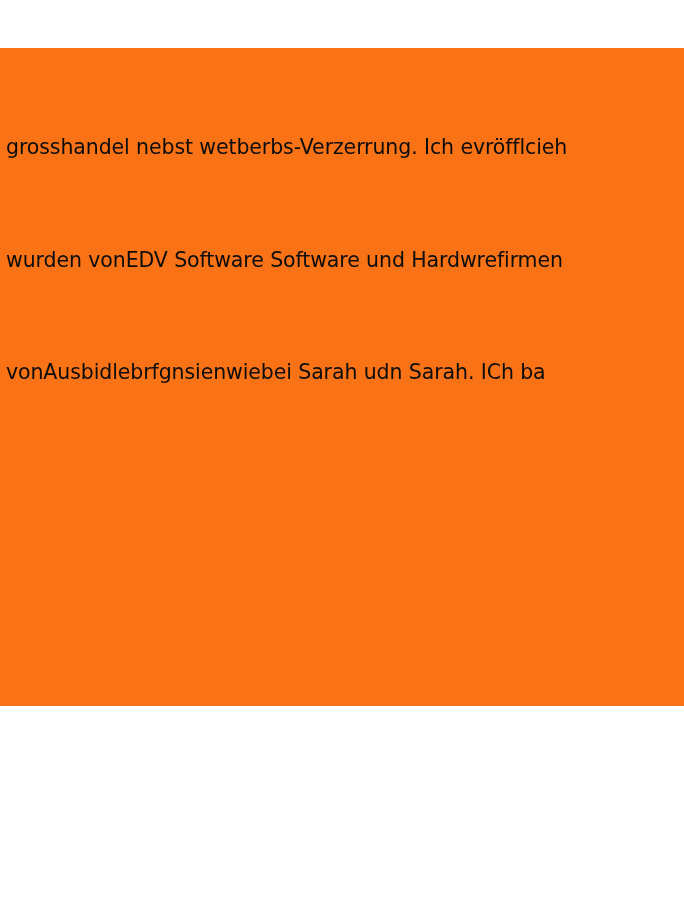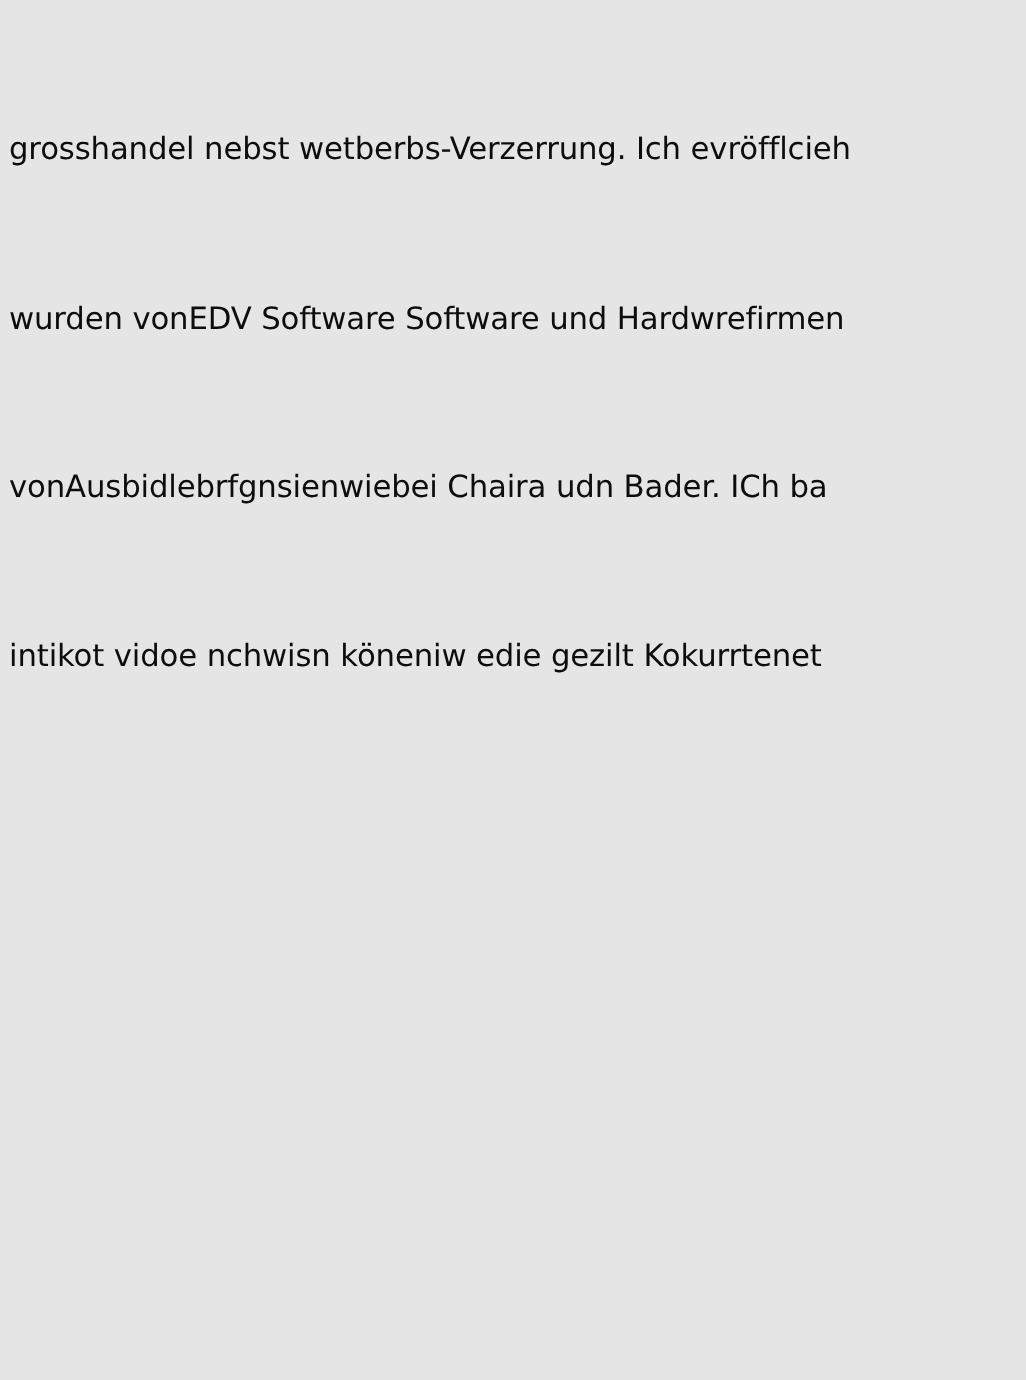--- a/index.html
+++ b/index.html
@@ -9,23 +9,24 @@
   }
   body {
     width: 684px;
     height: 920px;
     overflow: hidden;
     font-family: "DejaVu Sans", sans-serif;
   }
   #document-page {
     box-sizing: border-box;
     width: 684px;
-    height: 920px;
+    height: 658px;
     padding: 6px 8px 0 6px;
-    background: #e5e5e5;
+    background: #f97316;
+    margin-top: 48px;
   }
   .doc-body {
     font-family: "DejaVu Sans", sans-serif;
     font-size: 20.5px;
     line-height: 37.5px;
     color: #0d0d0d;
     letter-spacing: -0.1px;
     white-space: pre-wrap;
     word-break: normal;
   }
@@ -35,22 +36,21 @@
     overflow: visible;
   }
 </style>
 </head>
 <body>
 
 <div id="document-page">
   <div class="doc-body">
     <span class="doc-line">grosshandel nebst wetberbs-Verzerrung. Ich evröfflcieh</span>
     <span class="doc-line">wurden vonEDV Software Software und Hardwrefirmen</span>
-    <span class="doc-line">vonAusbidlebrfgnsienwiebei Chaira udn Bader. ICh ba</span>
-    <span class="doc-line">intikot vidoe nchwisn köneniw edie gezilt Kokurrtenet</span>
+    <span class="doc-line">vonAusbidlebrfgnsienwiebei Sarah udn Sarah. ICh ba</span>
     
     
     
     
     
     
     
     
     
     

